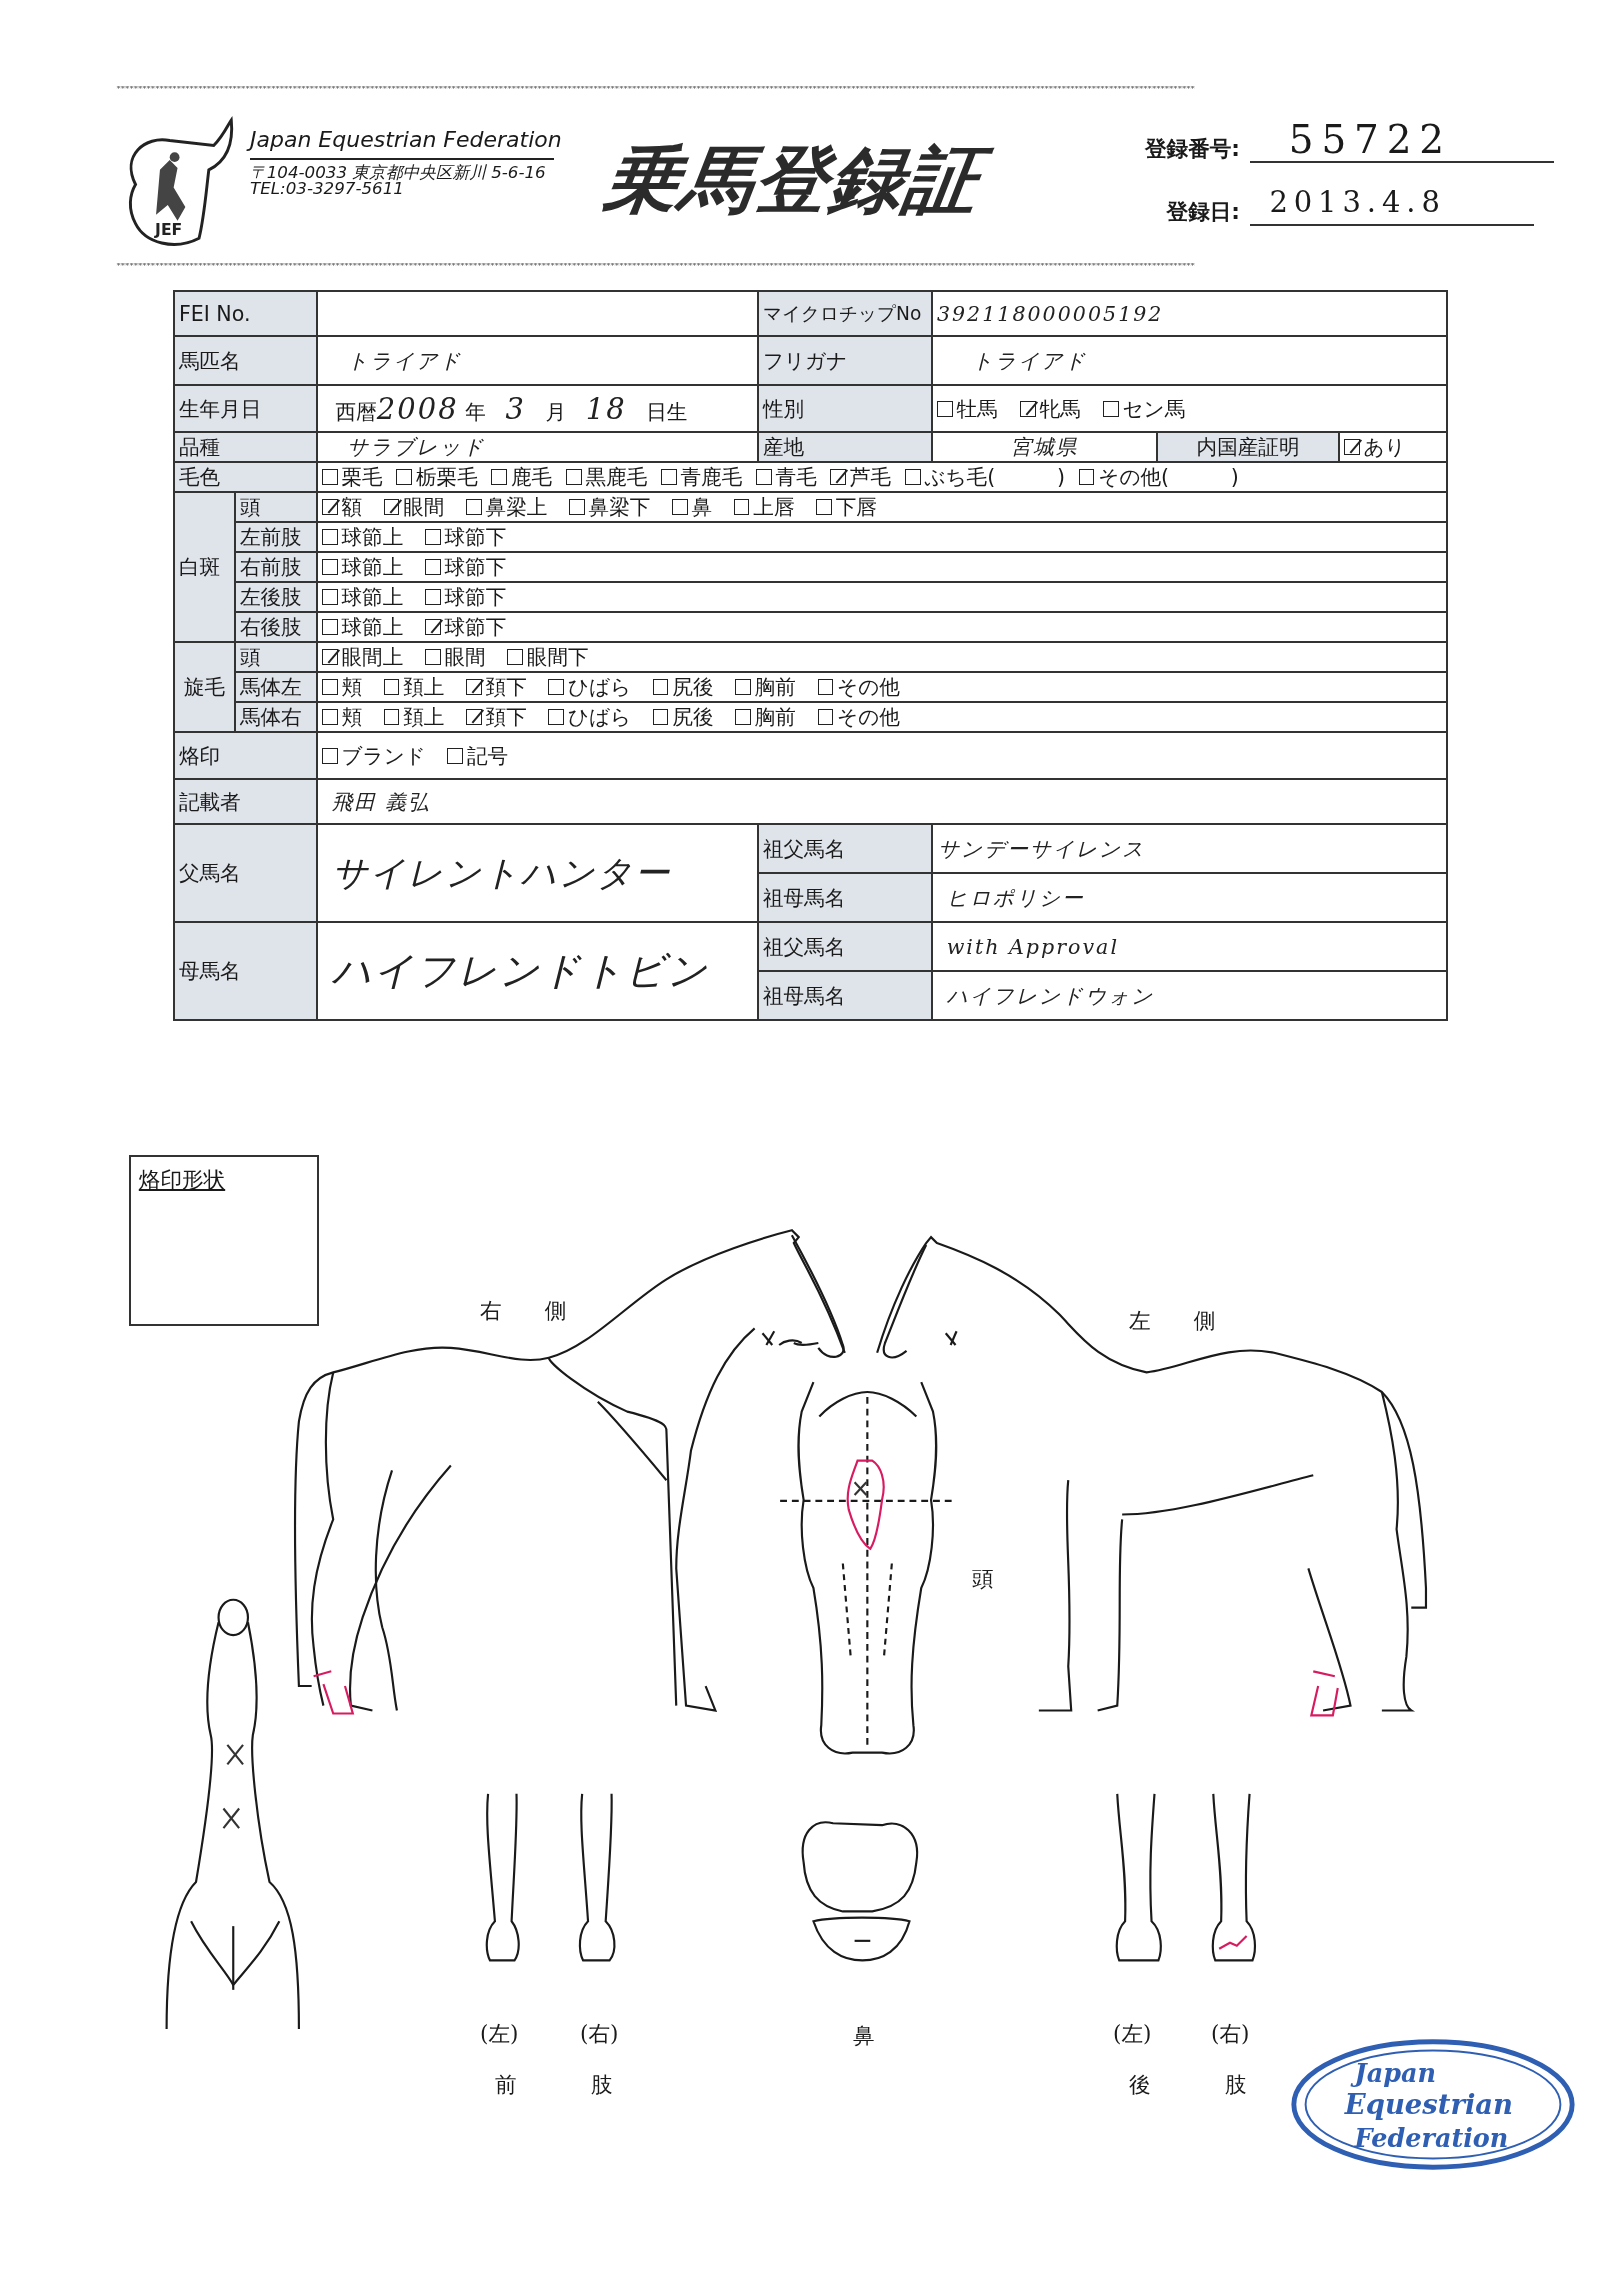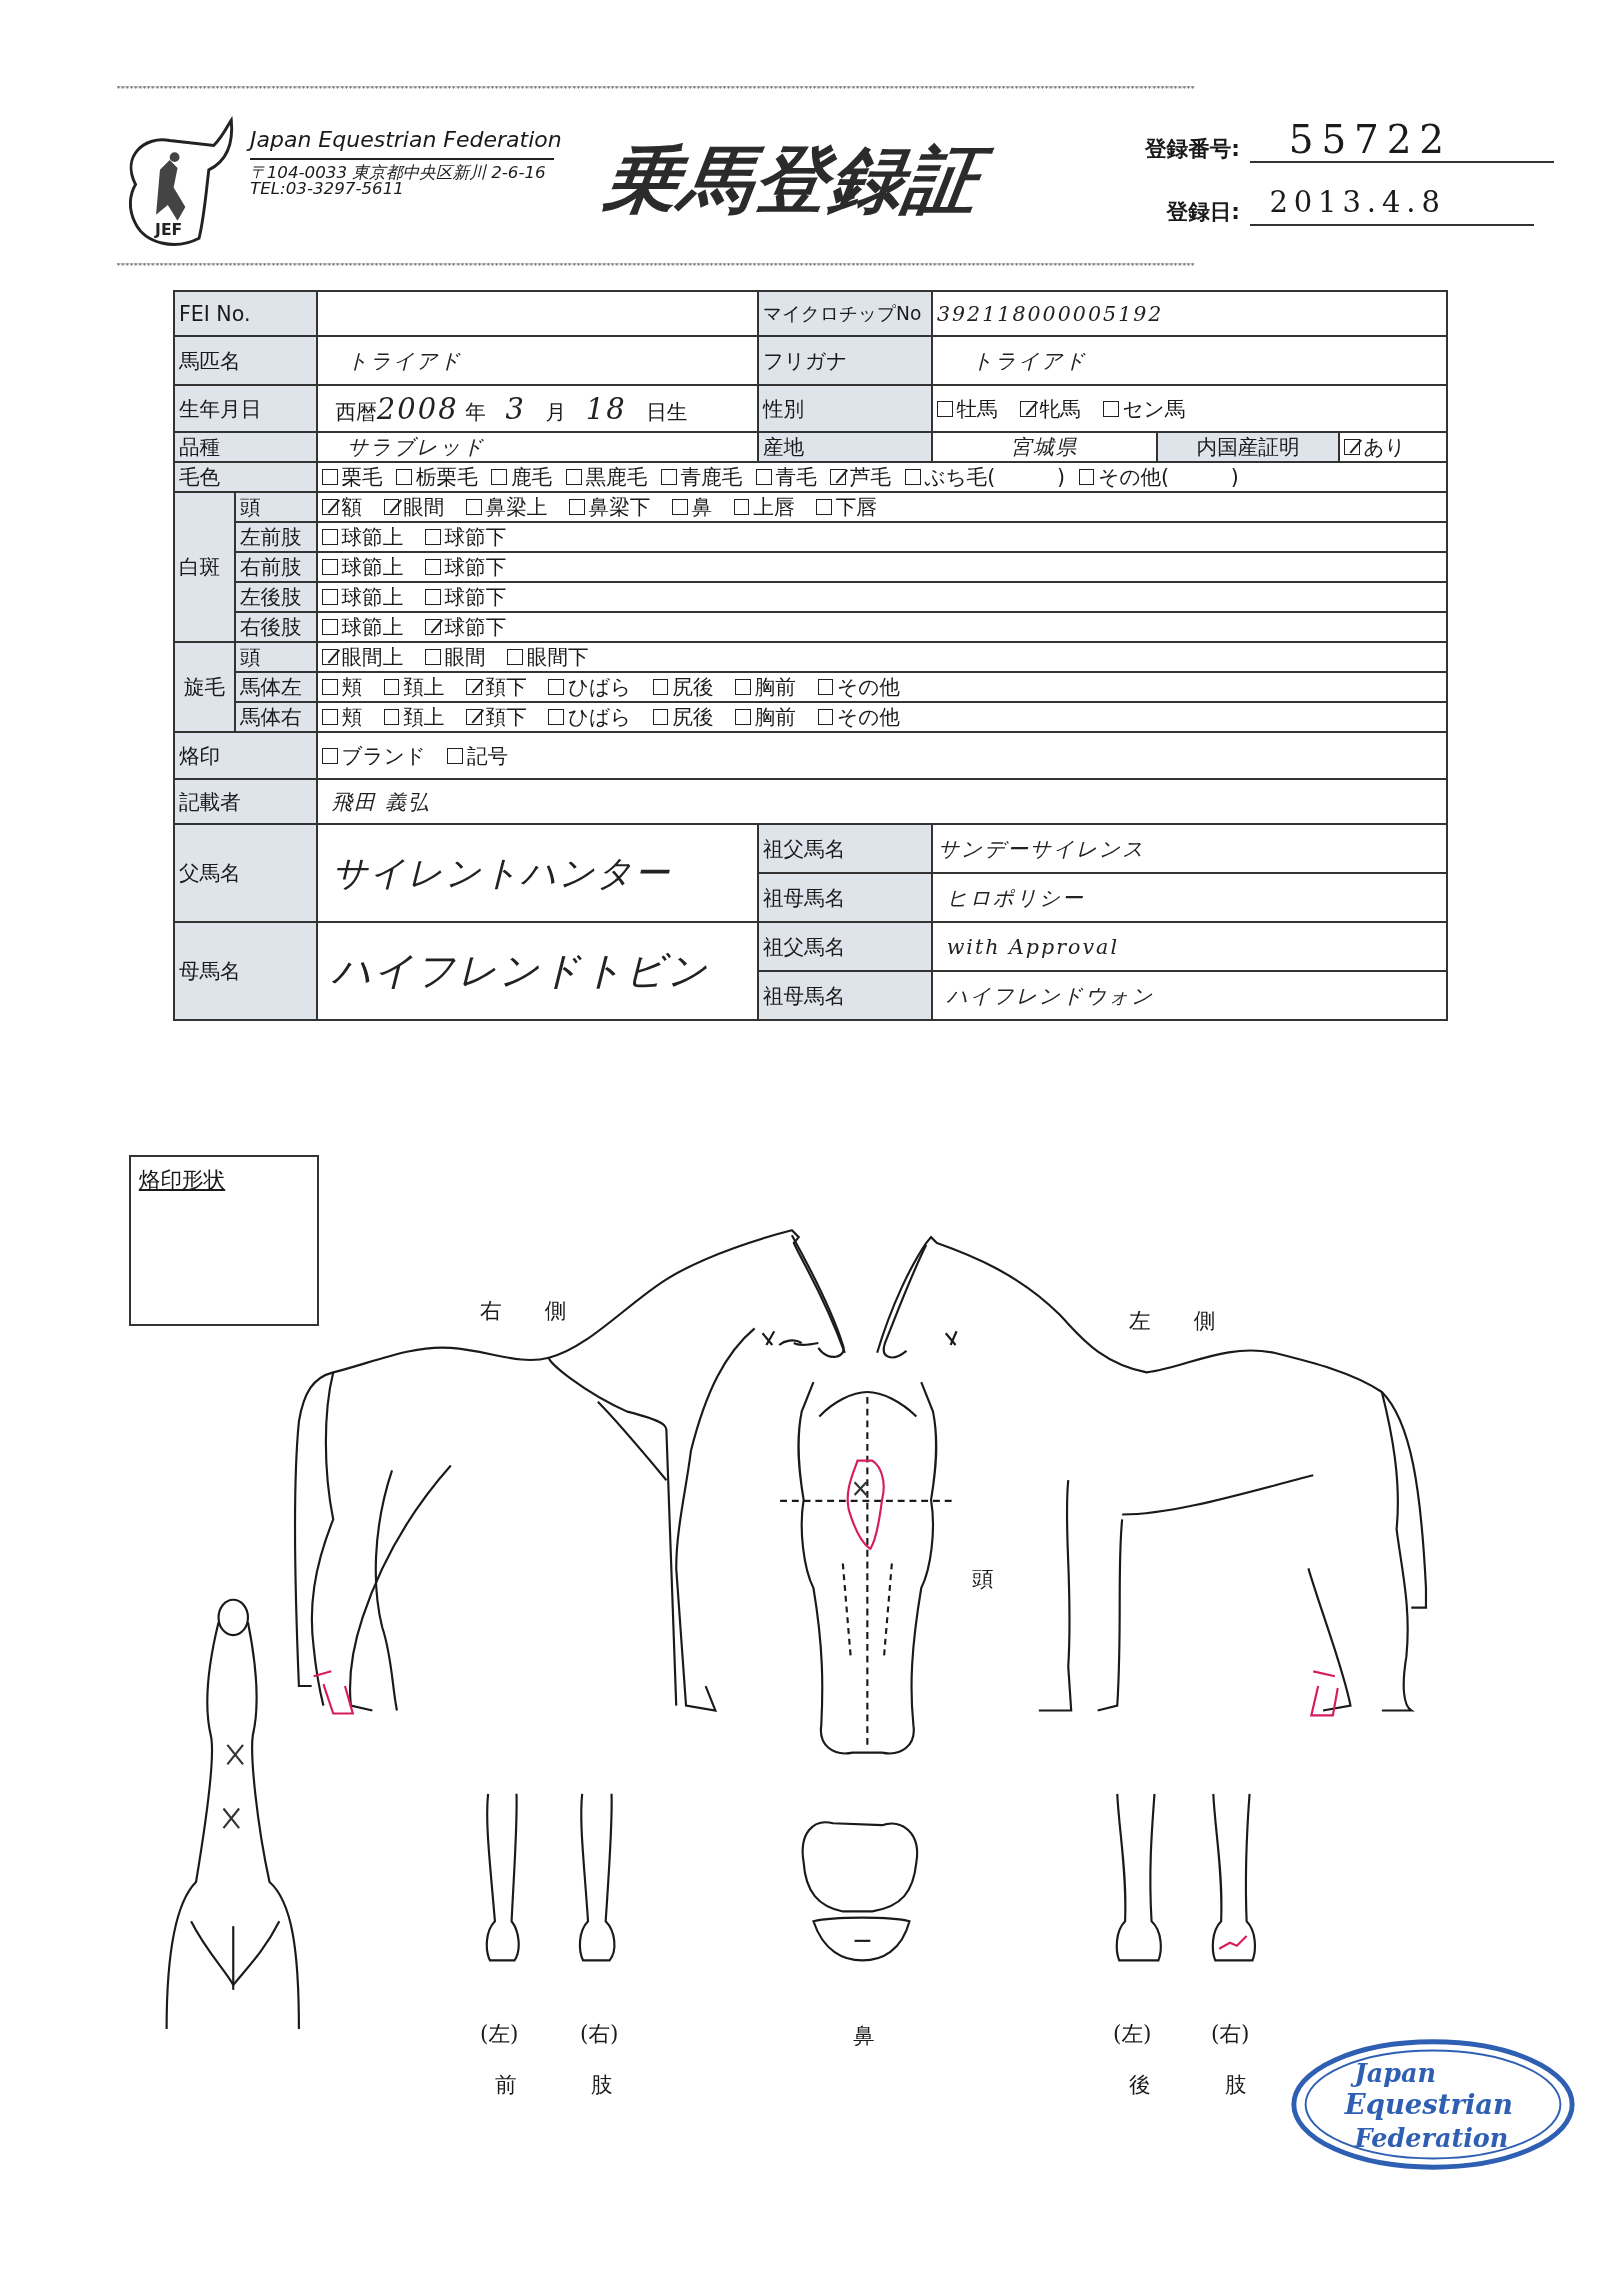--- a/index.html
+++ b/index.html
@@ -51,21 +51,21 @@
 <svg class="logo" viewBox="0 0 130 140">
   <path d="M20 70 C 5 40, 30 20, 55 25 L 100 30 C 110 20, 115 8, 118 4 C 120 25, 115 45, 95 55 C 92 80, 90 105, 85 125 C 60 138, 30 130, 20 110 C 12 95, 14 80, 20 70 Z" fill="none" stroke="#222" stroke-width="3"></path>
   <path d="M45 55 l 10 -10 l 8 8 l -4 20 l 12 20 l -8 14 l -10 -16 l -12 10 z" fill="#444"></path>
   <circle cx="60" cy="42" r="5" fill="#444"></circle>
   <text x="40" y="122" font-family="DejaVu Sans, sans-serif" font-size="16" font-weight="bold" fill="#222">JEF</text>
 </svg>
 
 <div class="org-block">
   <div class="org-name-en">Japan Equestrian Federation</div>
   <div class="org-rule"></div>
-  <div class="org-addr">〒104-0033 東京都中央区新川 2-6-16</div>
+  <div class="org-addr">〒104-0033 東京都中央区新川 5-6-16</div>
   <div class="org-addr">TEL:03-3297-5611</div>
 </div>
 
 <div class="doc-title">乗馬登録証</div>
 
 <div class="reg-line" style="top:118px">
   <span class="reg-label">登録番号:</span>
   <span class="reg-value">55722</span>
 </div>
 <div class="reg-line" style="top:181px">

